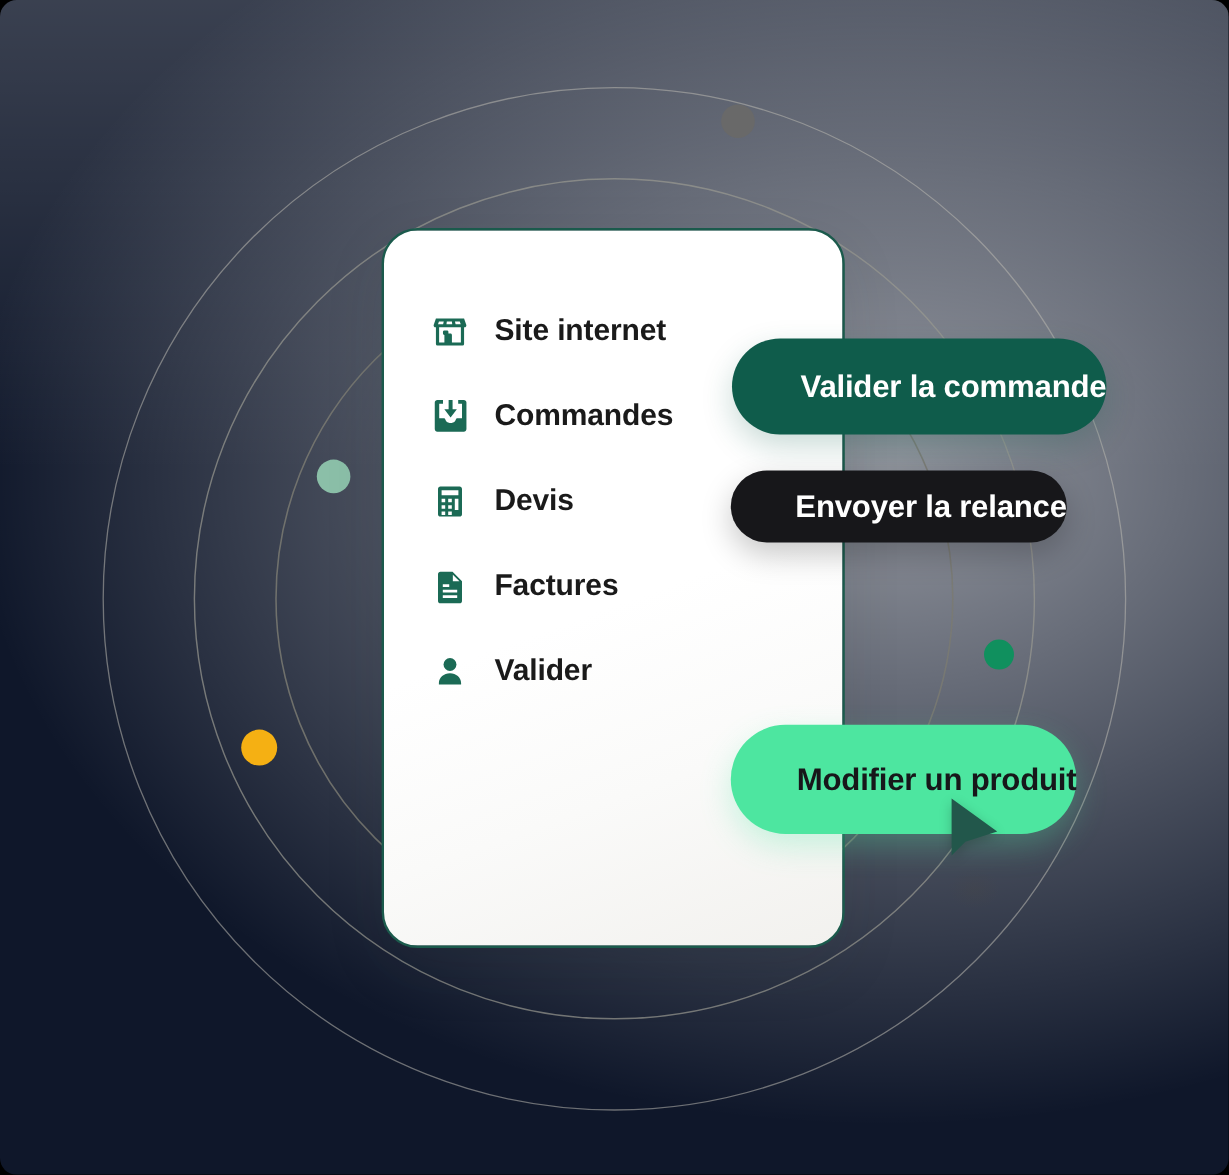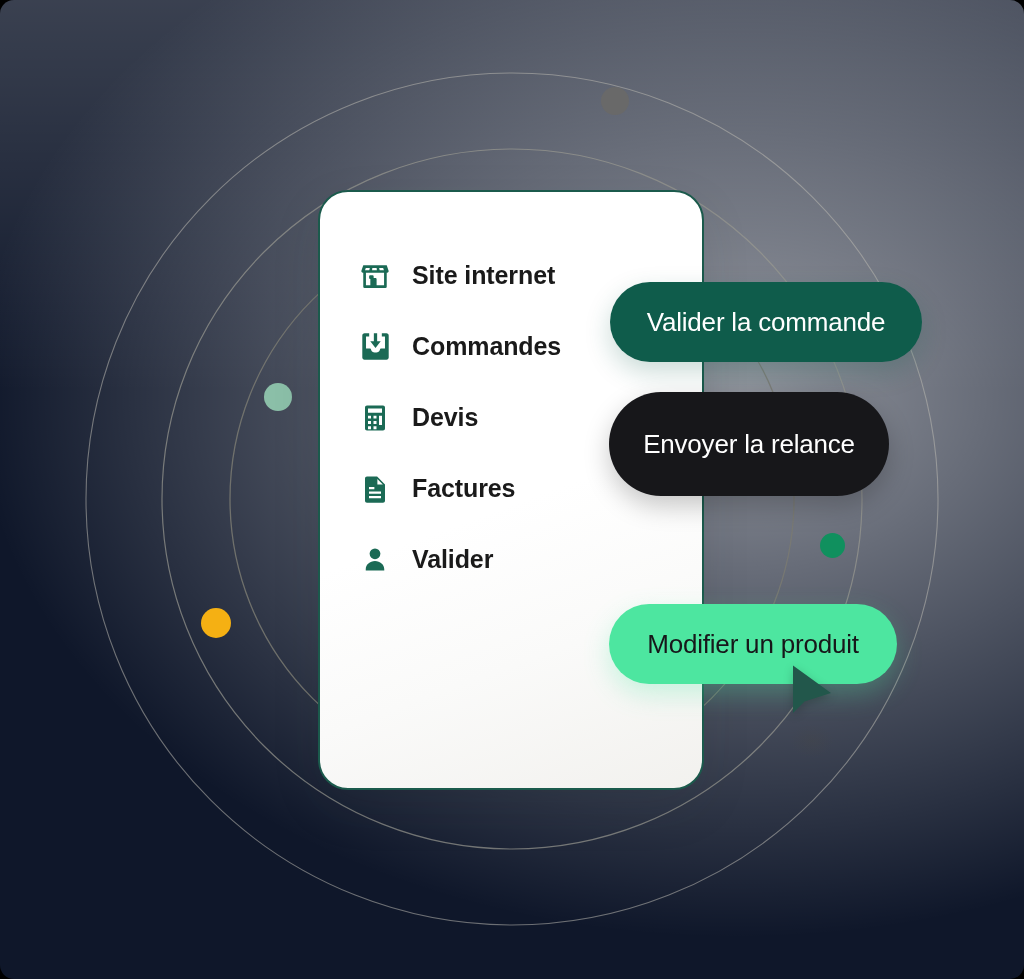--- a/index.html
+++ b/index.html
@@ -96,50 +96,50 @@
     color: #1A1A1A;
     letter-spacing: -0.1px;
     white-space: nowrap;
   }
 
   
   .pill {
     position: absolute;
     display: flex;
     align-items: center;
-    justify-content: center;
+    justify-content: flex-end;
     border-radius: 999px;
     font-size: 26px;
-    font-weight: 400;
+    font-weight: 700;
     letter-spacing: -0.2px;
     white-space: nowrap;
   }
   .pill-validate {
     left: 610px;
     top: 282px;
     width: 312px;
     height: 80px;
     background: #0F5C4B;
     color: #FFFFFF;
     box-shadow: 0 10px 26px rgba(15,92,75,0.22);
   }
   .pill-relance {
     left: 609px;
     top: 392px;
     width: 280px;
-    height: 104px;
+    height: 60px;
     background: #17171A;
     color: #FFFFFF;
     box-shadow: 0 10px 26px rgba(0,0,0,0.22);
   }
   .pill-modifier {
     left: 609px;
     top: 604px;
     width: 288px;
-    height: 80px;
+    height: 91px;
     background: #4DE6A0;
     color: #17171A;
     box-shadow: 0 10px 26px rgba(77,230,160,0.28);
   }
 
   
   .cursor {
     position: absolute;
     left: 790px;
     top: 664px;

